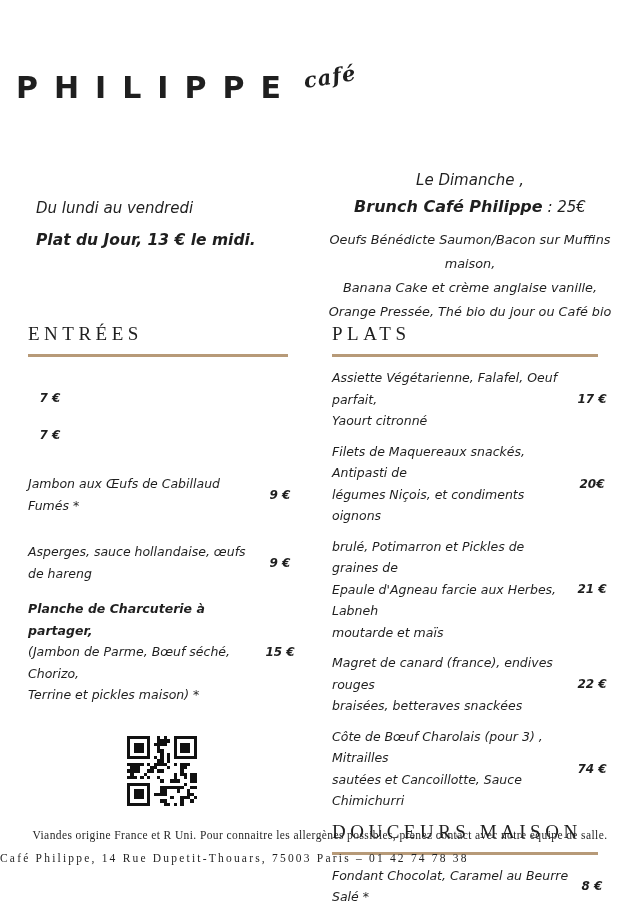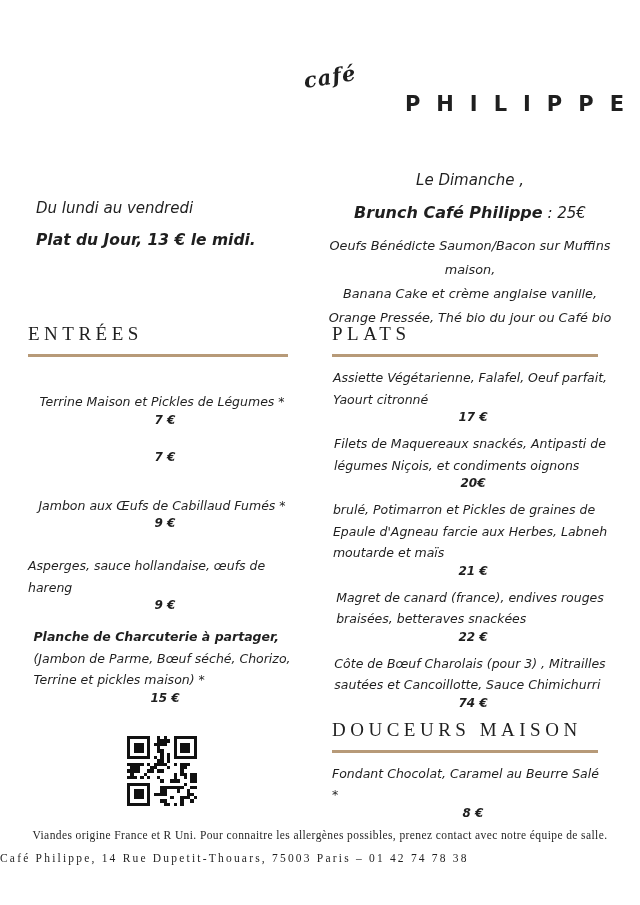--- a/index.html
+++ b/index.html
@@ -18,62 +18,62 @@
   }
   
   .logo-script{
     position:absolute;top:64px;left:50%;
     transform:translateX(-50%) translateX(10px) rotate(-9deg);
     font-family:"DejaVu Serif",serif;
     font-style:italic;font-weight:700;font-size:21px;
     letter-spacing:1px;
   }
   .logo-name{
-    position:absolute;top:92px;left:0;width:100%;
-    text-align:right;
-    font-weight:700;font-size:21px;
+    position:absolute;top:70px;left:0;width:100%;
+    text-align:left;
+    font-weight:700;font-size:30px;
     letter-spacing:16px;padding-left:16px;
   }
   .logo-tagline{
     position:absolute;top:129px;left:0;width:100%;
     text-align:center;
     font-family:"Liberation Serif",serif;
     font-size:17px;letter-spacing:3.5px;padding-left:3.5px;
   }
   
   .intro-left{
     position:absolute;top:199px;left:36px;width:260px;
     font-style:italic;
   }
   .intro-left .l1{font-size:15px;}
   .intro-left .l2{font-size:15.5px;font-weight:700;margin-top:14px;}
   .intro-right{
     position:absolute;top:171px;left:322px;width:296px;
     text-align:center;font-style:italic;
   }
   .intro-right .l1{font-size:15px;}
-  .intro-right .l2{font-size:15px;margin-top:14px;}
+  .intro-right .l2{font-size:15px;margin-top:8px;}
   .intro-right .l2 .b{font-weight:700;font-size:16px;}
   .intro-right .desc{margin-top:12px;font-size:12.8px;line-height:24px;}
   
   .col{position:absolute;top:323px;}
   .col-left{left:28px;width:268px;}
   .col-right{left:332px;width:276px;}
   .sec-title{
     font-family:"Liberation Serif",serif;
     font-size:19px;letter-spacing:4.5px;font-weight:400;
   }
   .sec-rule{height:3px;background:var(--divider);margin-top:9px;}
   .col-left .sec-rule{width:260px;}
   .col-right .sec-rule{width:266px;}
   .items{display:block;}
   .col-left .items{margin-top:34px;}
   .col-right .items{margin-top:10px;}
   .item-row{
-    display:flex;align-items:center;justify-content:space-between;flex-direction:column;
+    display:flex;align-items:center;justify-content:space-between;
   }
   .col-left .item-row{margin-bottom:23px;}
   .col-left .item-row:nth-child(2){margin-bottom:31px;}
   .col-left .item-row:nth-child(3){margin-bottom:25px;}
   .col-left .item-row:nth-child(4){margin-bottom:14px;}
   .col-right .plats-items .item-row{margin-bottom:9px;}
   .item-name{
     font-style:italic;font-size:12.5px;line-height:21.5px;
     flex:1 1 auto;
   }
@@ -119,23 +119,20 @@
         <div>Banana Cake et crème anglaise vanille,</div>
         <div>Orange Pressée, Thé bio du jour ou Café bio</div>
       </div>
   </div>
 
   <div class="col col-left">
     <div class="sec-title">ENTRÉES</div>
     <div class="sec-rule"></div>
     <div class="items entrees-items">
         <div class="item-row">
-          <div class="item-name">
-            <div>Terrine Maison et Pickles de Légumes *</div>
-          </div>
           <div class="item-price">7 €</div>
         </div>
         <div class="item-row">
           <div class="item-price">7 €</div>
         </div>
         <div class="item-row">
           <div class="item-name">
             <div>Jambon aux Œufs de Cabillaud Fumés *</div>
           </div>
           <div class="item-price">9 €</div>

